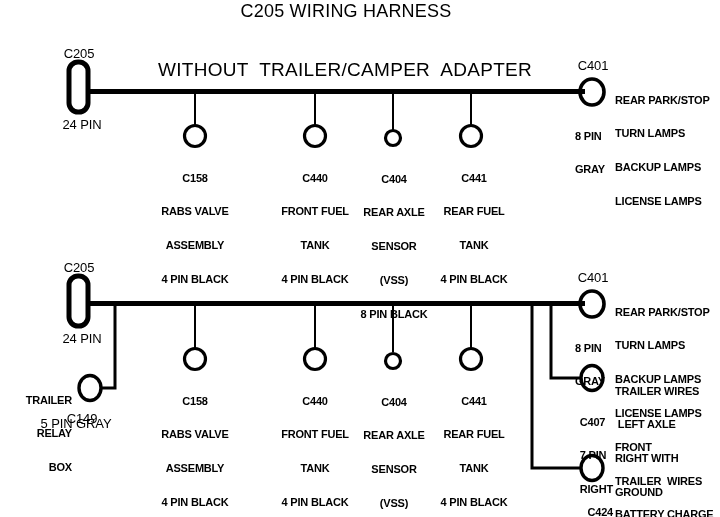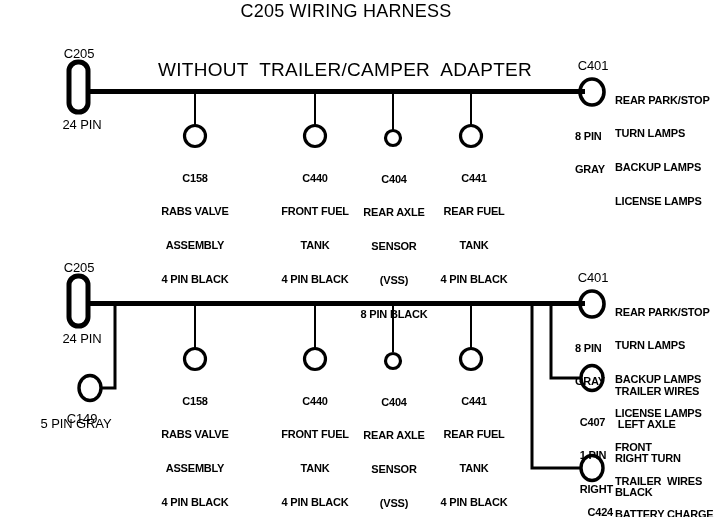--- a/index.html
+++ b/index.html
@@ -125,20 +125,25 @@
     <div>REAR PARK/STOP</div>
     <div>TURN LAMPS</div>
     <div>BACKUP LAMPS</div>
     <div>LICENSE LAMPS</div>
   </div>
 
 
   <div class="lbl conn-label ctr" style="left:79px;top:261px;">C205</div>
   <div class="lbl conn-label ctr" style="left:82px;top:332px;">24 PIN</div>
 
+  <div class="lbl conn-block rgt" style="left:72px;top:372px;text-align:right;">
+    <div>TRAILER</div>
+    <div>RELAY</div>
+    <div>BOX</div>
+  </div>
   <div class="lbl conn-label ctr" style="left:82px;top:404px;margin-top:8px;">C149</div>
   <div class="lbl conn-label ctr" style="left:76px;top:417px;">5 PIN GRAY</div>
 
   <div class="lbl conn-block ctr" style="left:195px;top:373px;">
     <div>C158</div>
     <div>RABS VALVE</div>
     <div>ASSEMBLY</div>
     <div>4 PIN BLACK</div>
   </div>
 
@@ -172,28 +177,28 @@
   <div class="lbl conn-block lft" style="left:615px;top:284px;">
     <div>REAR PARK/STOP</div>
     <div>TURN LAMPS</div>
     <div>BACKUP LAMPS</div>
     <div>LICENSE LAMPS</div>
     <div>FRONT</div>
   </div>
 
   <div class="lbl conn-block rgt" style="left:613px;top:394px;text-align:left;">
     <div>C407</div>
-    <div>1 PIN</div>
+    <div>7 PIN</div>
     <div>RIGHT</div>
   </div>
   <div class="lbl conn-block lft" style="left:615px;top:363px;">
     <div>TRAILER WIRES</div>
     <div> LEFT AXLE</div>
-    <div>RIGHT TURN</div>
-    <div>BLACK</div>
+    <div>RIGHT WITH</div>
+    <div>GROUND</div>
     
   </div>
 
   <div class="lbl conn-block rgt" style="left:613px;top:484px;text-align:right;">
     <div>C424</div>
     
     
   </div>
   <div class="lbl conn-block lft" style="left:615px;top:453px;">
     <div>TRAILER  WIRES</div>

